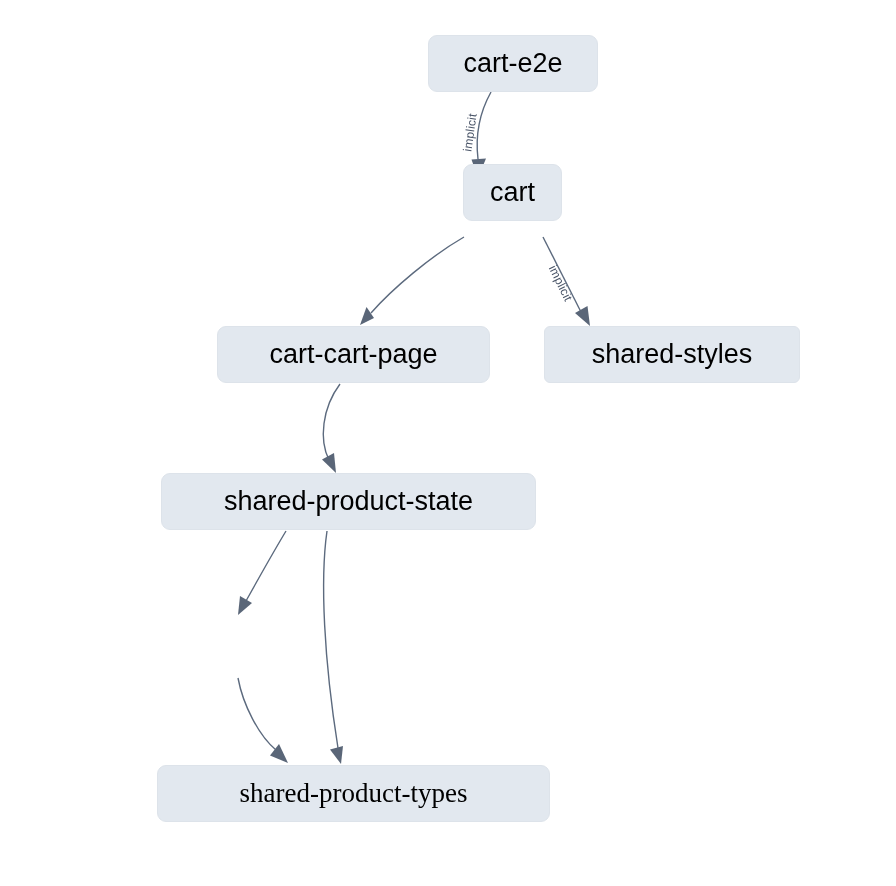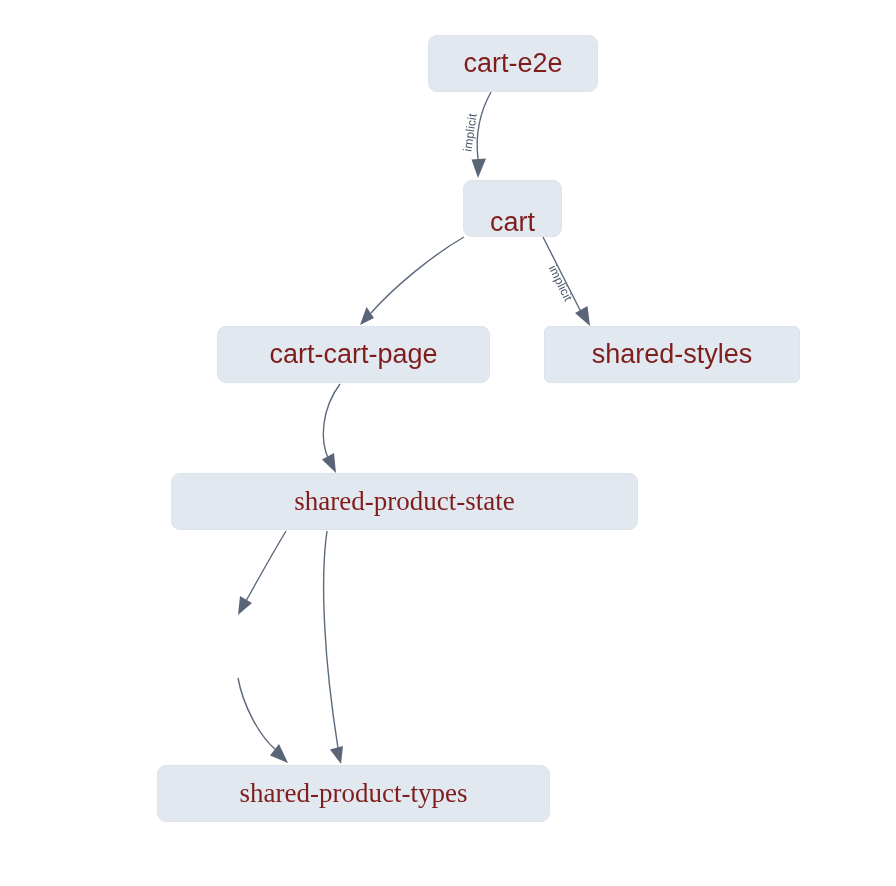--- a/index.html
+++ b/index.html
@@ -44,21 +44,21 @@
   }
   .node {
     position: absolute;
     box-sizing: border-box;
     background: #e2e8ef;
     border: 1px solid #dde3ea;
     border-radius: 9px;
     display: flex;
     align-items: center;
     justify-content: center;
-    color: #7f1d1d;
+    color: #000000;
     font-size: 27px;
     font-family: "Liberation Sans", sans-serif;
     font-weight: 400;
     line-height: 1;
     white-space: nowrap;
     z-index: 2;
   }
   .node-label {
     display: block;
   }
@@ -106,33 +106,33 @@
       <path class="edge-path" d="M 238 678 C 243 705, 259 736, 276 750"></path>
       <polygon class="edge-arrow" points="288,763 270,755.5, 279,744"></polygon>
     </g>
 
   </svg>
 
   <div class="node" style="left:428px; top:35px; width:170px; height:57px;">
     <span class="node-label">cart-e2e</span>
   </div>
 
-  <div class="node" style="left:463px; top:180px; width:99px; height:57px;align-items:flex-end;">
+  <div class="node" style="left:463px; top:164px; width:99px; height:57px;">
     <span class="node-label">cart</span>
   </div>
 
   <div class="node" style="left:217px; top:326px; width:273px; height:57px;">
     <span class="node-label">cart-cart-page</span>
   </div>
 
   <div class="node" style="left:544px; top:326px; width:256px; height:57px;border-radius:6px;">
     <span class="node-label">shared-styles</span>
   </div>
 
-  <div class="node" style="left:171px; top:473px; width:467px; height:57px;font-family:Liberation Serif, serif;">
+  <div class="node" style="left:161px; top:473px; width:375px; height:57px;">
     <span class="node-label">shared-product-state</span>
   </div>
 
 
   <div class="node" style="left:157px; top:765px; width:393px; height:57px;font-family:Liberation Serif, serif;">
     <span class="node-label">shared-product-types</span>
   </div>
 
 </div>
 

